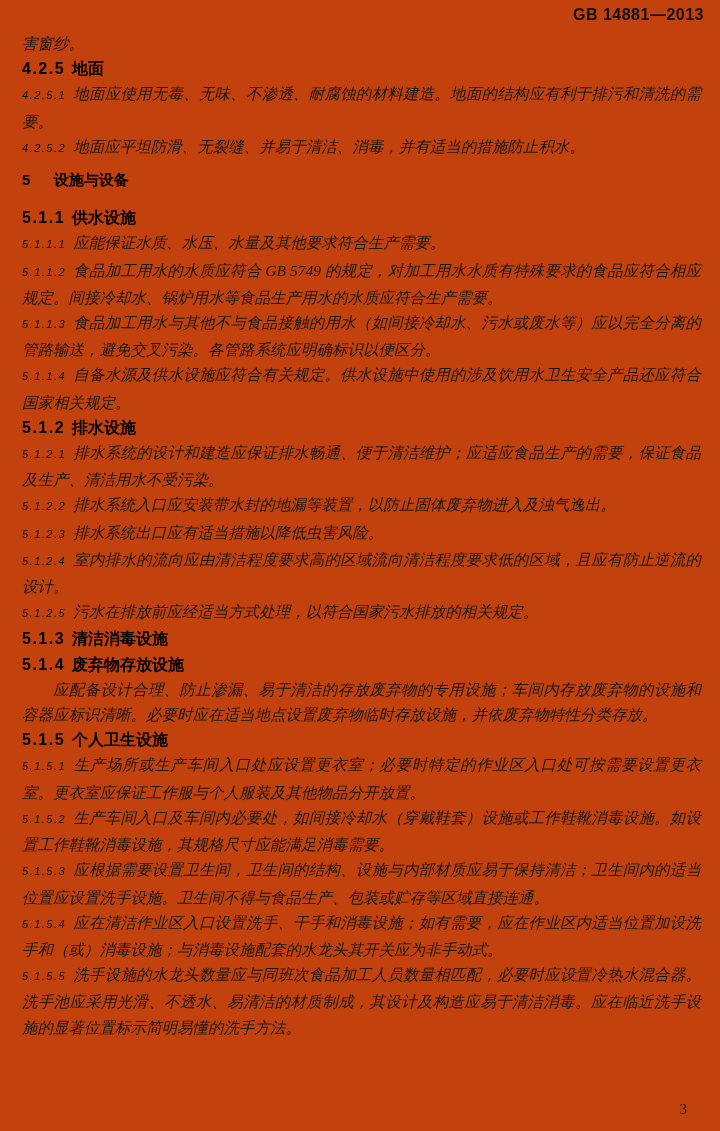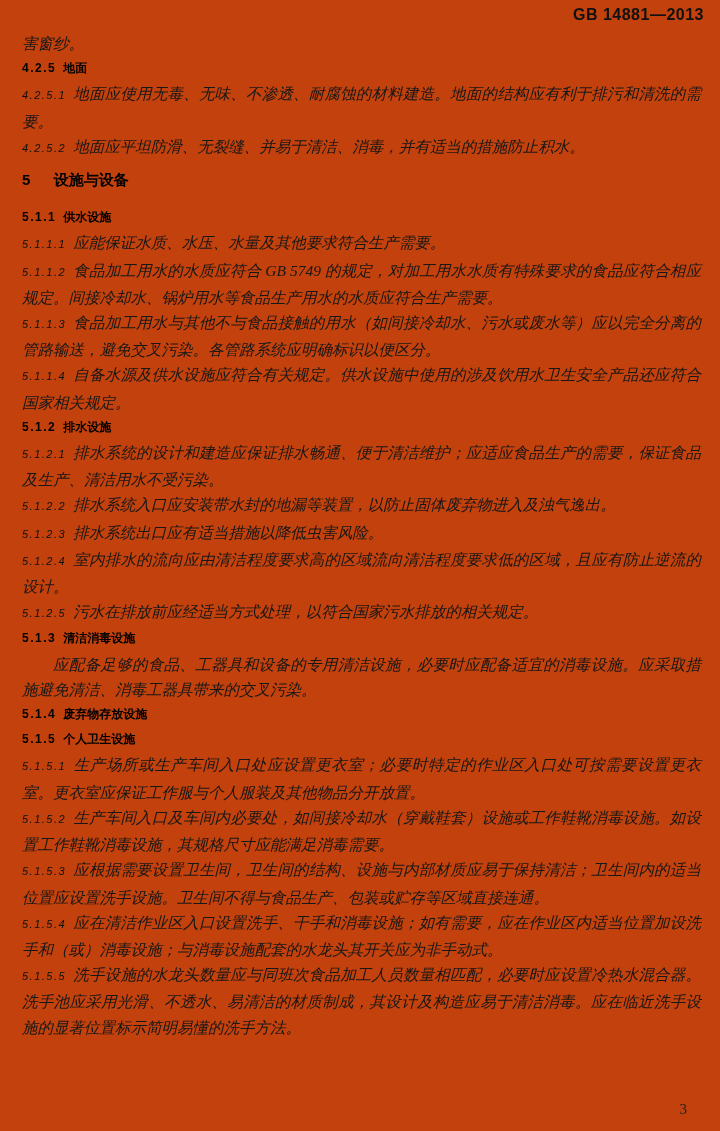--- a/index.html
+++ b/index.html
@@ -56,21 +56,21 @@
     font-size: 11px;
     letter-spacing: 1.5px;
     margin-right: 7px;
     color: #101010;
     white-space: nowrap;
   }
   .heading {
     margin: 0;
     font-family: "Liberation Sans", sans-serif;
     font-weight: 700;
-    font-size: 12px;
+    font-size: 16px;
     line-height: 25.2px;
     color: #000;
     text-align: left;
   }
   .heading .hnum {
     letter-spacing: 1.5px;
     margin-right: 7px;
     white-space: nowrap;
   }
   .heading.chapter {
@@ -115,22 +115,22 @@
       <p class="body"><span class="cnum">5.1.1.2</span><span class="ctext">食品加工用水的水质应符合 GB 5749 的规定，对加工用水水质有特殊要求的食品应符合相应规定。间接冷却水、锅炉用水等食品生产用水的水质应符合生产需要。</span></p>
       <p class="body"><span class="cnum">5.1.1.3</span><span class="ctext">食品加工用水与其他不与食品接触的用水（如间接冷却水、污水或废水等）应以完全分离的管路输送，避免交叉污染。各管路系统应明确标识以便区分。</span></p>
       <p class="body"><span class="cnum">5.1.1.4</span><span class="ctext">自备水源及供水设施应符合有关规定。供水设施中使用的涉及饮用水卫生安全产品还应符合国家相关规定。</span></p>
       <h4 class="heading heading3"><span class="hnum">5.1.2</span><span class="htitle">排水设施</span></h4>
       <p class="body"><span class="cnum">5.1.2.1</span><span class="ctext">排水系统的设计和建造应保证排水畅通、便于清洁维护；应适应食品生产的需要，保证食品及生产、清洁用水不受污染。</span></p>
       <p class="body"><span class="cnum">5.1.2.2</span><span class="ctext">排水系统入口应安装带水封的地漏等装置，以防止固体废弃物进入及浊气逸出。</span></p>
       <p class="body"><span class="cnum">5.1.2.3</span><span class="ctext">排水系统出口应有适当措施以降低虫害风险。</span></p>
       <p class="body"><span class="cnum">5.1.2.4</span><span class="ctext">室内排水的流向应由清洁程度要求高的区域流向清洁程度要求低的区域，且应有防止逆流的设计。</span></p>
       <p class="body"><span class="cnum">5.1.2.5</span><span class="ctext">污水在排放前应经适当方式处理，以符合国家污水排放的相关规定。</span></p>
       <h4 class="heading heading3"><span class="hnum">5.1.3</span><span class="htitle">清洁消毒设施</span></h4>
-      <p class="body indent"><span class="ctext">应配备足够的食品、工器具和设备的专用清洁设施，必要时应配备适宜的消毒设施。应采取措施避免清洁、消毒工器具带来的交叉污染。</span></p>
       <h4 class="heading heading3"><span class="hnum">5.1.4</span><span class="htitle">废弃物存放设施</span></h4>
+      <p class="body indent"><span class="ctext">应配备设计合理、防止渗漏、易于清洁的存放废弃物的专用设施；车间内存放废弃物的设施和容器应标识清晰。必要时应在适当地点设置废弃物临时存放设施，并依废弃物特性分类存放。</span></p>
       <h4 class="heading heading3"><span class="hnum">5.1.5</span><span class="htitle">个人卫生设施</span></h4>
       <p class="body"><span class="cnum">5.1.5.1</span><span class="ctext">生产场所或生产车间入口处应设置更衣室；必要时特定的作业区入口处可按需要设置更衣室。更衣室应保证工作服与个人服装及其他物品分开放置。</span></p>
       <p class="body"><span class="cnum">5.1.5.2</span><span class="ctext">生产车间入口及车间内必要处，如间接冷却水（穿戴鞋套）设施或工作鞋靴消毒设施。如设置工作鞋靴消毒设施，其规格尺寸应能满足消毒需要。</span></p>
       <p class="body"><span class="cnum">5.1.5.3</span><span class="ctext">应根据需要设置卫生间，卫生间的结构、设施与内部材质应易于保持清洁；卫生间内的适当位置应设置洗手设施。卫生间不得与食品生产、包装或贮存等区域直接连通。</span></p>
       <p class="body"><span class="cnum">5.1.5.4</span><span class="ctext">应在清洁作业区入口设置洗手、干手和消毒设施；如有需要，应在作业区内适当位置加设洗手和（或）消毒设施；与消毒设施配套的水龙头其开关应为非手动式。</span></p>
       <p class="body"><span class="cnum">5.1.5.5</span><span class="ctext">洗手设施的水龙头数量应与同班次食品加工人员数量相匹配，必要时应设置冷热水混合器。洗手池应采用光滑、不透水、易清洁的材质制成，其设计及构造应易于清洁消毒。应在临近洗手设施的显著位置标示简明易懂的洗手方法。</span></p>
     </div>
 
   <div class="page-footer">
     <span class="page-num">3</span>

